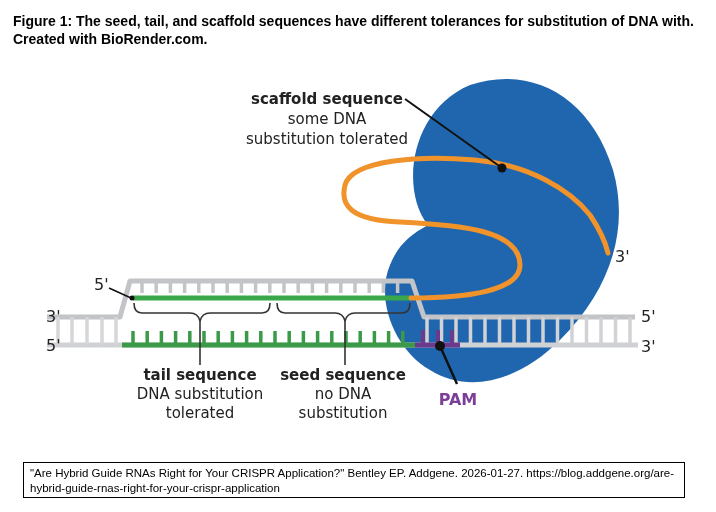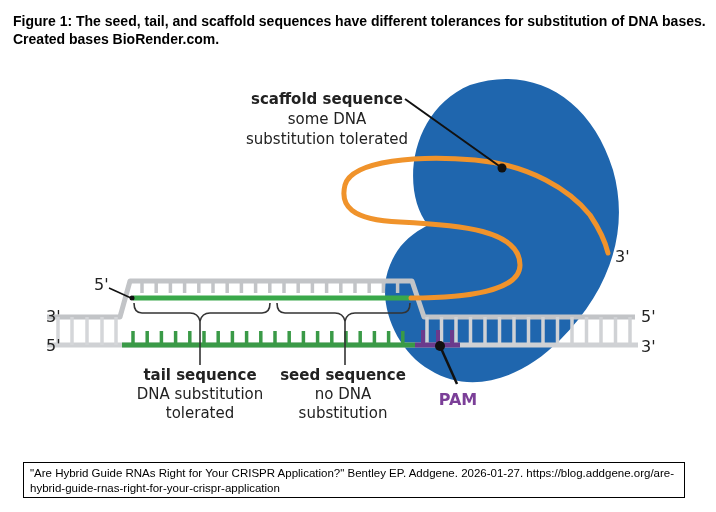--- a/index.html
+++ b/index.html
@@ -6,21 +6,21 @@
   body { width: 716px; height: 512px; position: relative; overflow: hidden; font-family: "Liberation Sans", sans-serif; }
   .caption { position: absolute; left: 13px; top: 12px; width: 700px; font-size: 14px; font-weight: bold; line-height: 18px; color: #000; }
   .citation { position: absolute; left: 23px; top: 462px; width: 662px; height: 36px; border: 1px solid #000; box-sizing: border-box; padding: 3px 6px; font-size: 11.5px; line-height: 15px; color: #000; }
   svg { position: absolute; left: 0; top: 0; }
   .lbl { font-family: "DejaVu Sans", sans-serif; fill: #222; }
   .bold { font-weight: bold; }
 </style>
 </head>
 <body>
 
-<div class="caption">Figure 1: The seed, tail, and scaffold sequences have different tolerances for substitution of DNA bases. Created bases BioRender.com.</div>
+<div class="caption">Figure 1: The seed, tail, and scaffold sequences have different tolerances for substitution of DNA with. Created with BioRender.com.</div>
 
 <svg width="716" height="512" viewBox="0 0 716 512">
 
   <path d="M 428 225 C 400 190, 410 110, 470 85 C 530 65, 590 95, 613 170 C 630 230, 610 290, 560 340 C 520 380, 470 395, 430 370 C 395 350, 375 300, 390 265 C 398 245, 410 235, 428 225 Z" fill="#1f66ae"></path>
 
   <g>
     <line x1="47" y1="345" x2="638" y2="345" stroke="#cfd1d4" stroke-width="5"></line>
     <g id="bottom-teeth"></g>
   </g>
 

